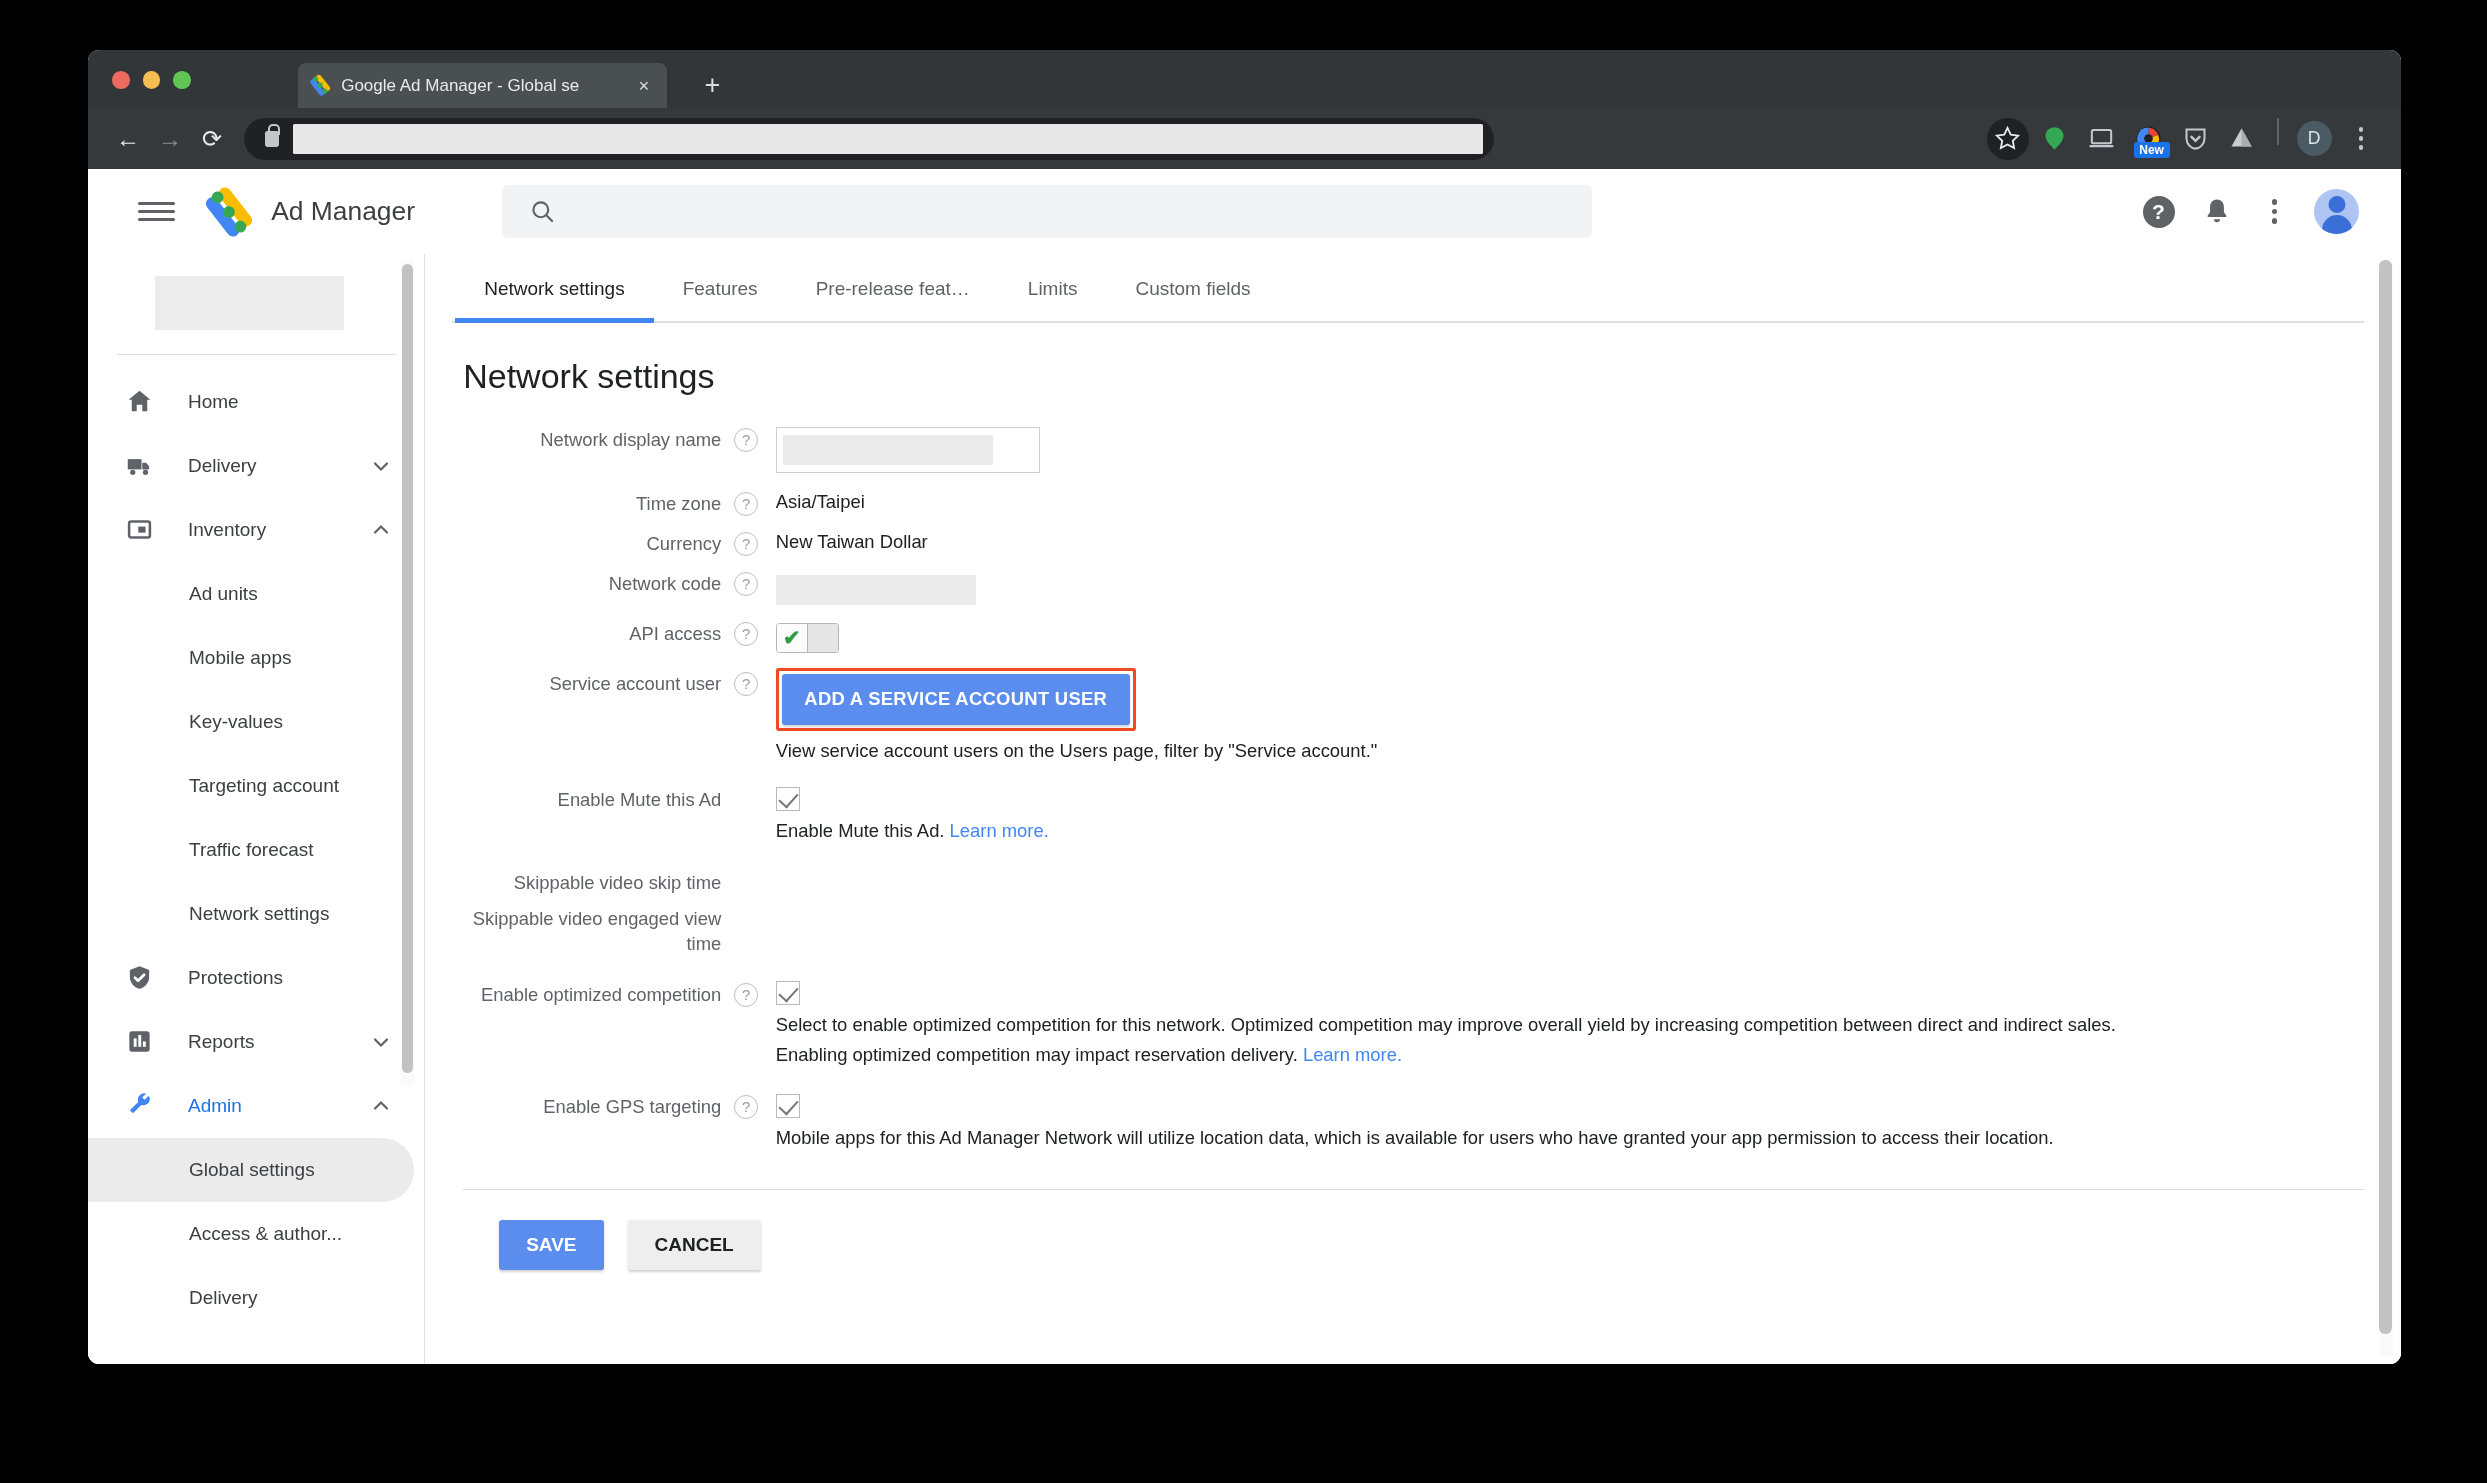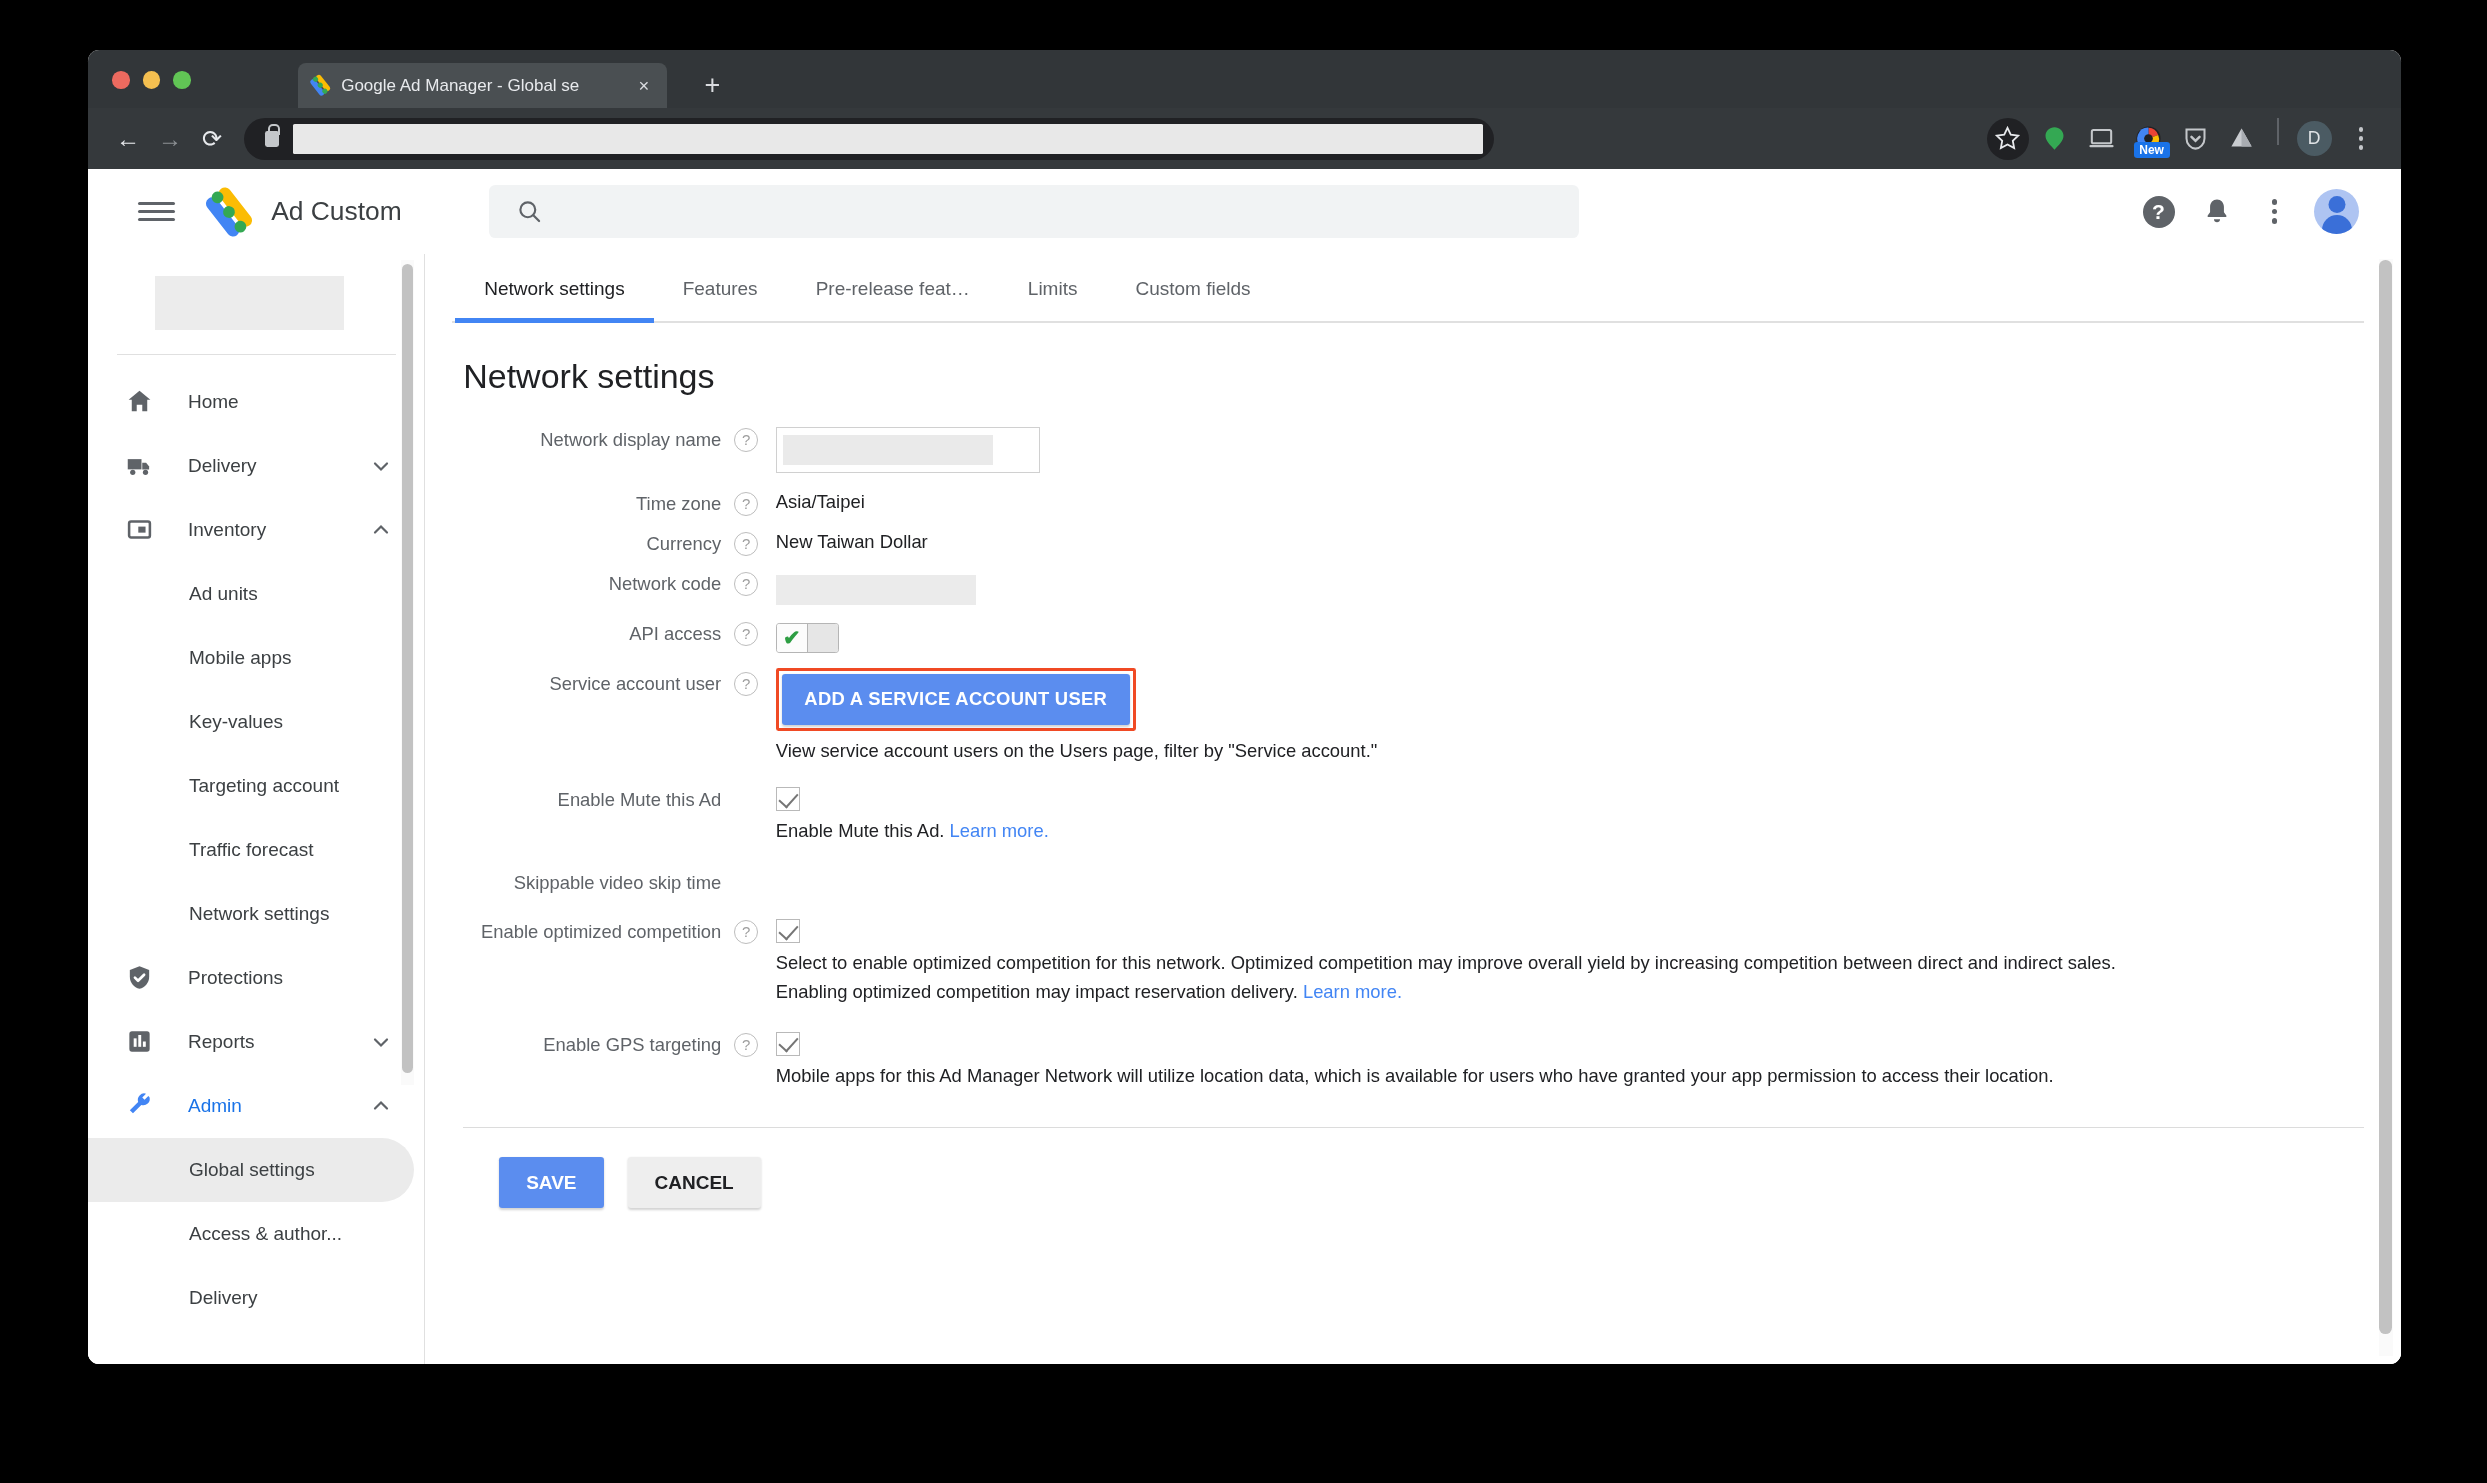--- a/index.html
+++ b/index.html
@@ -423,21 +423,21 @@
         <svg width="50" height="50" viewBox="0 0 28 28">
           <g transform="rotate(-38 14 14)">
             <rect x="6" y="1" width="7" height="26" rx="3.5" fill="#4285f4"></rect>
             <rect x="15" y="1" width="7" height="26" rx="3.5" fill="#fbbc04"></rect>
             <circle cx="14" cy="3.6" r="3.3" fill="#34a853"></circle>
             <circle cx="14" cy="14" r="3.3" fill="#34a853"></circle>
             <circle cx="14" cy="24.4" r="3.3" fill="#34a853"></circle>
           </g>
         </svg>
       </div>
-      <div class="brand">Ad Custom</div>
+      <div class="brand">Ad Manager</div>
 
       <div class="searchbar">
         <span>
           <svg width="27" height="27" viewBox="0 0 24 24">
               <circle cx="10.5" cy="10.5" r="6.6" fill="none" stroke="#5f6368" stroke-width="1.9"></circle>
               <line x1="15.4" y1="15.4" x2="20.5" y2="20.5" stroke="#5f6368" stroke-width="2" stroke-linecap="round"></line>
             </svg>
         </span>
         <input class="search-input" style="border: none; background: transparent; outline: none; flex: 1 1 0%; font-size: 19px; margin-left: 14.4px; font-family: inherit;" placeholder="">
       </div>
@@ -667,20 +667,25 @@
               </div>
             </div>
           </div>
 
           <div class="frow" style="margin-top:21px;align-items:center;">
             <div class="flabel">Skippable video skip time</div>
             <div class="qmark hidden">?</div>
             <div class="fval"></div>
           </div>
 
+          <div class="frow" style="margin-top:8px;">
+            <div class="flabel" style="line-height:1.34;">Skippable video engaged view time</div>
+            <div class="qmark hidden">?</div>
+            <div class="fval"></div>
+          </div>
 
           <div class="frow" style="margin-top:21px;">
             <div class="flabel" style="line-height:1.34;">Enable optimized competition</div>
             <div class="qmark">?</div>
             <div class="fval" style="padding-top:0;">
               <div class="cbox"></div>
               <div class="helper wide">Select to enable optimized competition for this network. Optimized competition may improve overall yield by increasing competition between direct and indirect sales.</div>
               <div class="helper wide" style="margin-top:1.6px;">
                 <span>Enabling optimized competition may impact reservation delivery.</span>
                 <span class="link">Learn more.</span>

